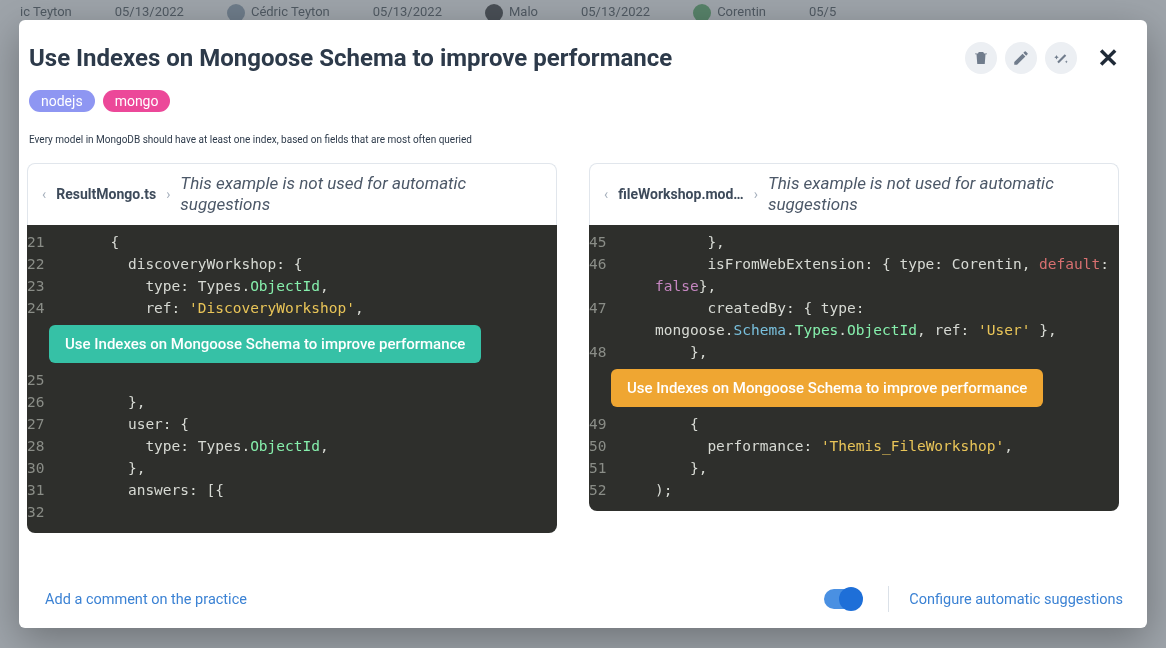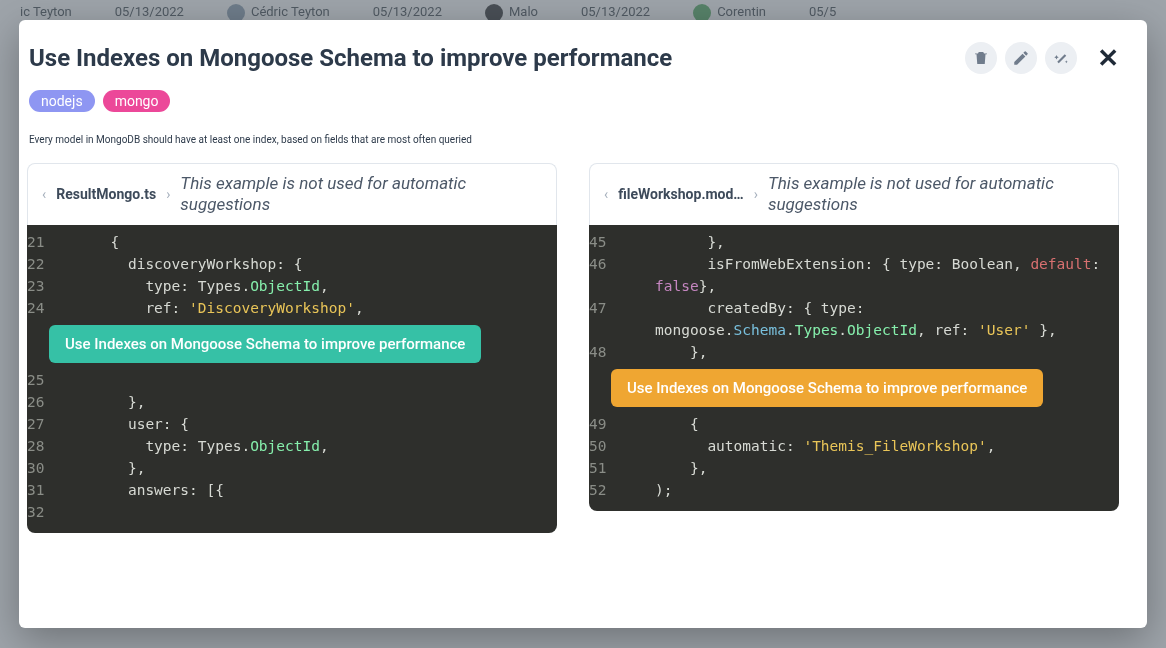--- a/index.html
+++ b/index.html
@@ -141,44 +141,51 @@
             <span class="chev">‹</span>
             <span class="fname">fileWorkshop.mod…</span>
             <span class="chev">›</span>
             <span class="note">This example is not used for automatic suggestions</span>
           </div>
           <div class="code" id="code-right"><div class="ln">
                 <div class="gut">45</div>
                 <div class="src"><span>      },</span></div>
               </div><div class="ln">
                 <div class="gut">46</div>
-                <div class="src"><span>      isFromWebExtension: { type: Boolean, </span><span class="k-def">default</span><span>: </span></div>
+                <div class="src"><span>      isFromWebExtension: { type: Corentin, </span><span class="k-def">default</span><span>: </span></div>
               </div><div class="ln">
                 <div class="gut"></div>
                 <div class="src"><span class="k-bool">false</span><span>},</span></div>
               </div><div class="ln">
                 <div class="gut">47</div>
                 <div class="src"><span>      createdBy: { type: </span></div>
               </div><div class="ln">
                 <div class="gut"></div>
                 <div class="src"><span>mongoose.</span><span class="k-type">Schema</span><span>.</span><span class="k-obj">Types</span><span>.</span><span class="k-obj">ObjectId</span><span>, ref: </span><span class="k-str">'User'</span><span> },</span></div>
               </div><div class="ln">
                 <div class="gut">48</div>
                 <div class="src"><span>    },</span></div>
               </div><div class="suggest orange">Use Indexes on Mongoose Schema to improve performance</div><div class="ln">
                 <div class="gut">49</div>
                 <div class="src"><span>    {</span></div>
               </div><div class="ln">
                 <div class="gut">50</div>
-                <div class="src"><span>      automatic: </span><span class="k-str">'Themis_FileWorkshop'</span><span>,</span></div>
+                <div class="src"><span>      performance: </span><span class="k-str">'Themis_FileWorkshop'</span><span>,</span></div>
               </div><div class="ln">
                 <div class="gut">51</div>
                 <div class="src"><span>    },</span></div>
               </div><div class="ln">
                 <div class="gut">52</div>
                 <div class="src"><span>);</span></div>
               </div></div>
         </div>
       </div>
     </div>
   </div>
 
+  <div class="footer">
+    <span class="add-comment">Add a comment on the practice</span>
+    <span class="spacer"></span>
+    <span class="toggle"></span>
+    <span class="divider"></span>
+    <span class="config-link">Configure automatic suggestions</span>
+  </div>
 </div>
 
 </body></html>

